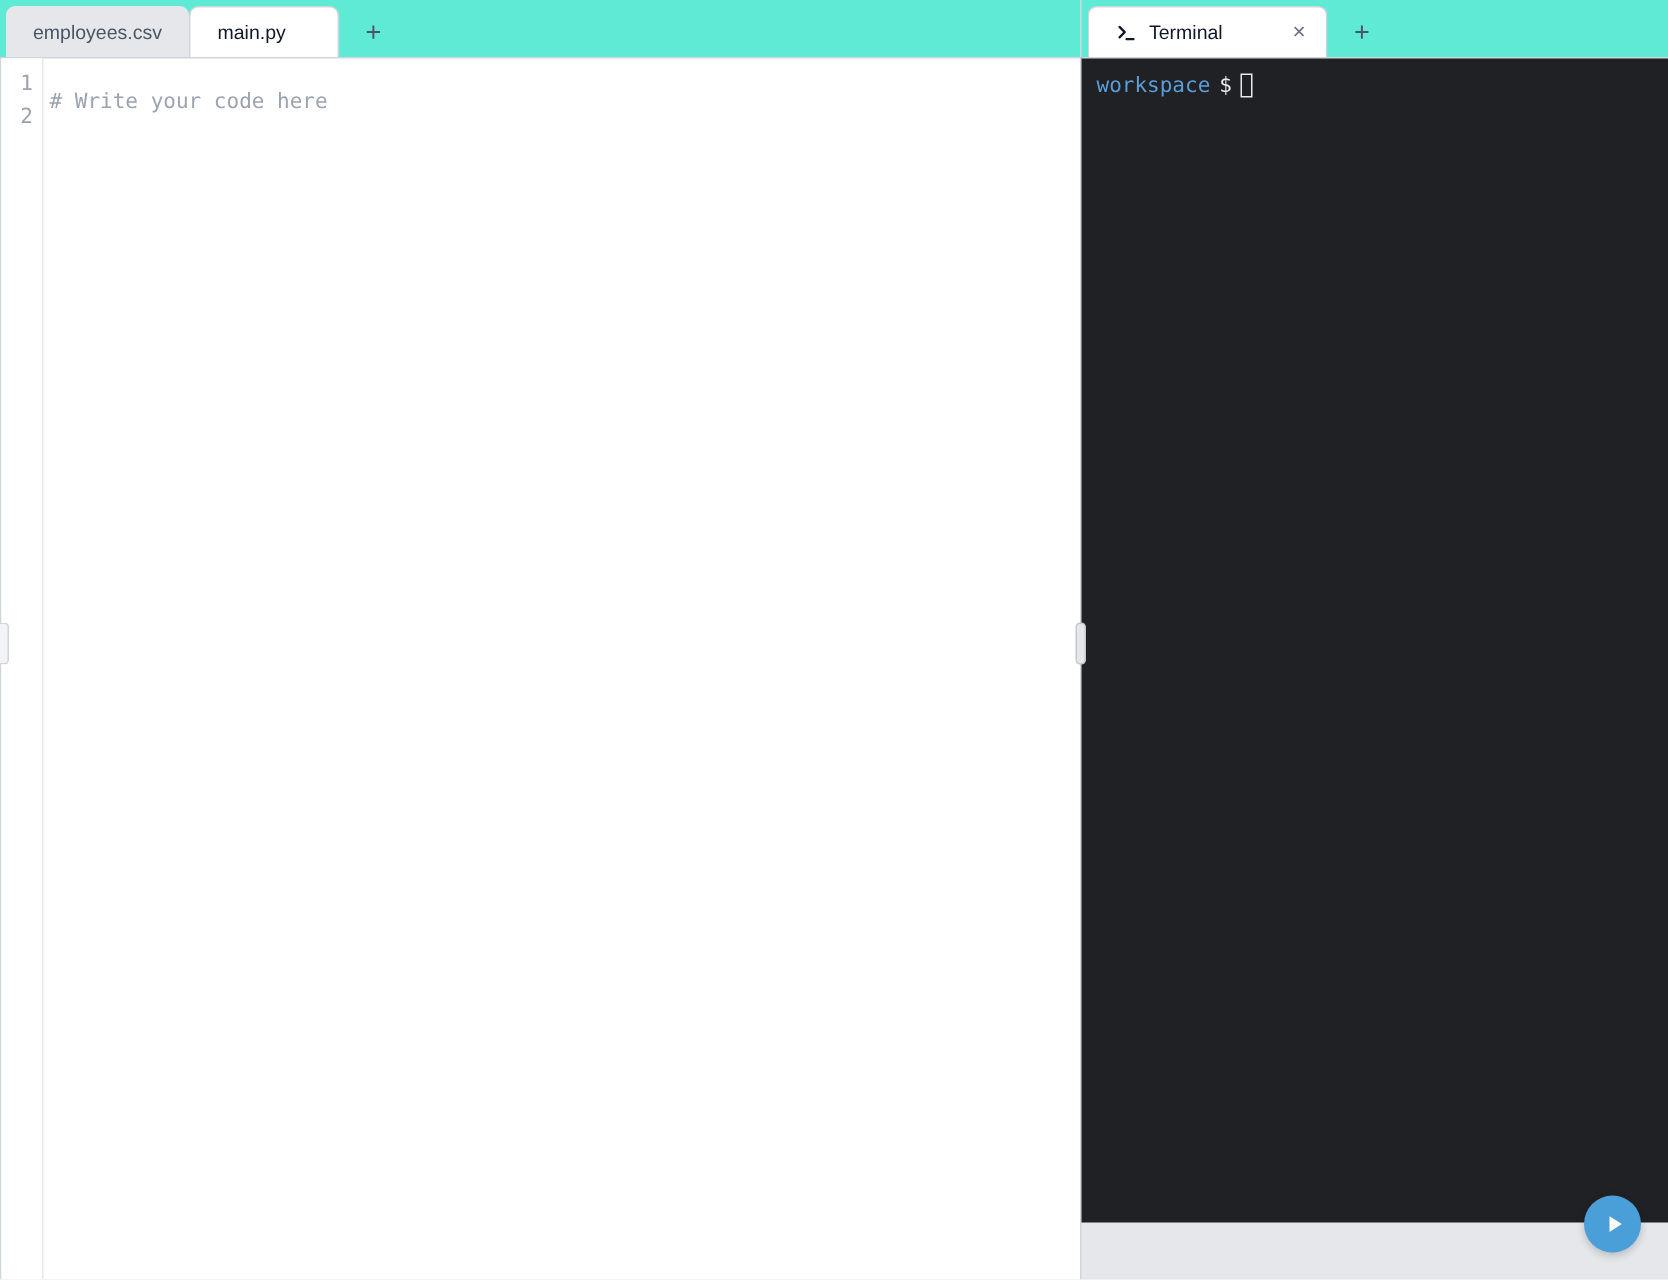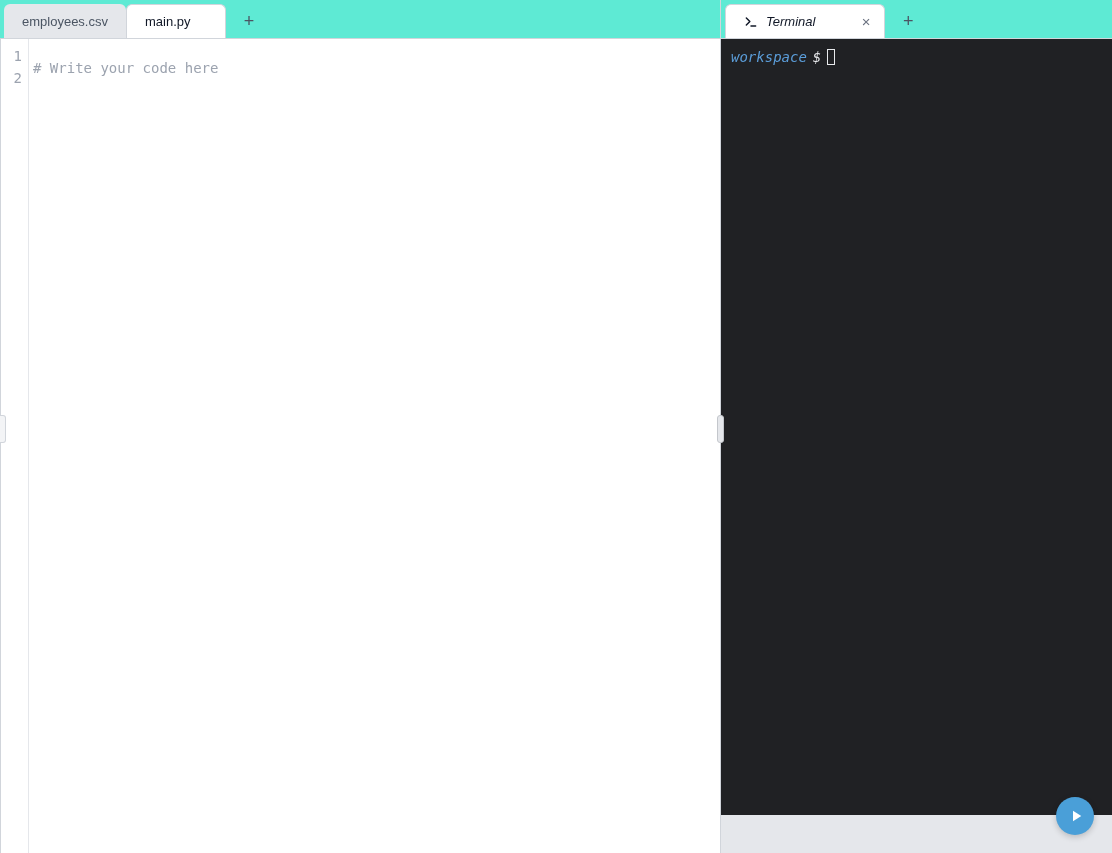--- a/index.html
+++ b/index.html
@@ -27,21 +27,20 @@
       flex-direction: column;
       background: #e5e7eb;
     }
     .terminal-pane {
       flex: 1;
       height: 100%;
       display: flex;
       flex-direction: column;
       background: #e5e7eb;
       border-left: 1px solid #d1d5db;
-      font-style: italic;
     }
     .tab-bar {
       height: 38px;
       display: flex;
       align-items: flex-end;
       background: #5eead4;
       padding-left: 4px;
       padding-top: 4px;
     }
     .tab {

